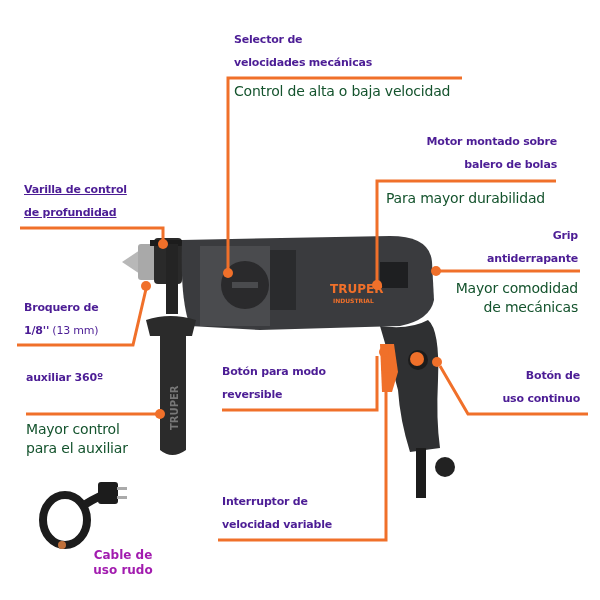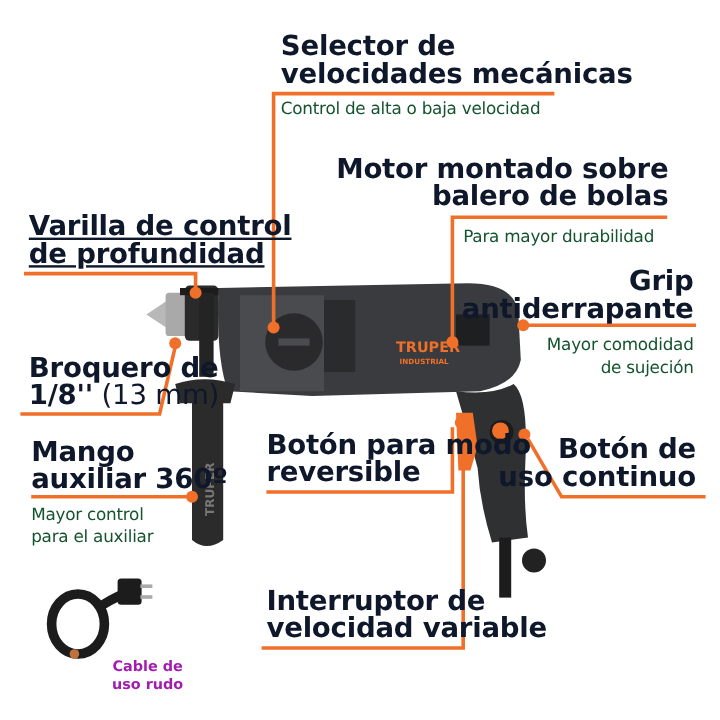--- a/index.html
+++ b/index.html
@@ -1,20 +1,20 @@
 <!DOCTYPE html>
 <html><head>
 <meta charset="utf-8">
 <style>
   html, body { margin:0; padding:0; }
   body { width:600px; height:600px; background:#ffffff; position:relative; overflow:hidden;
          font-family:"Liberation Sans", "DejaVu Sans", sans-serif; color:#1a1a1a; }
   .stage { position:absolute; left:0; top:0; width:600px; height:600px; }
   .title { position:absolute; font-family:"DejaVu Sans", sans-serif; font-weight:bold;
-           font-size:23px; line-height:23px; color:#0f172a; white-space:nowrap; letter-spacing:-0.2px; }
+           font-size:11px; line-height:23px; color:#4c1d95; white-space:nowrap; letter-spacing:-0.2px; }
   .sub { position:absolute; font-family:"DejaVu Sans", sans-serif; font-size:14px; line-height:19px;
          color:#14532d; white-space:nowrap; letter-spacing:-0.2px; }
   .r { text-align:right; }
   svg { position:absolute; left:0; top:0; }
   .line { stroke:#f0702a; stroke-width:3; fill:none; }
   .dot { fill:#f0702a; }
   .small { position:absolute; font-family:"DejaVu Sans", sans-serif; font-weight:bold; font-size:12px; line-height:15px; text-align:center; color:#a21caf; }
 </style>
 </head>
 <body>
@@ -106,30 +106,29 @@
     <div>Varilla de control</div>
     <div>de profundidad</div>
   </div>
 
   <div class="title r" style="right:22px;top:224px;">
     <div>Grip</div>
     <div>antiderrapante</div>
   </div>
   <div class="sub r" style="right:22px;top:279px;">
     <div>Mayor comodidad</div>
-    <div>de sujeción</div>
+    <div>de mecánicas</div>
   </div>
 
   <div class="title" style="left:24px;top:296px;">
     <div>Broquero de</div>
     <div><span>1/8''</span><span style="font-weight:normal"> (13 mm)</span></div>
   </div>
 
   <div class="title" style="left:26px;top:366px;">
-    <div>Mango</div>
     <div>auxiliar 360º</div>
   </div>
   <div class="sub" style="left:26px;top:420px;">
     <div>Mayor control</div>
     <div>para el auxiliar</div>
   </div>
 
   <div class="title" style="left:222px;top:360px;">
     <div>Botón para modo</div>
     <div>reversible</div>

